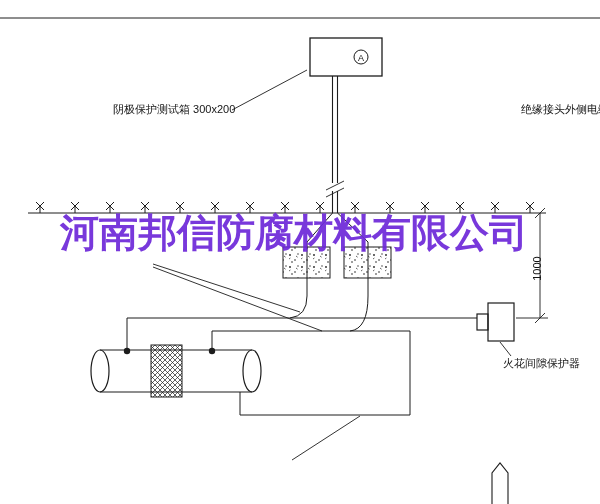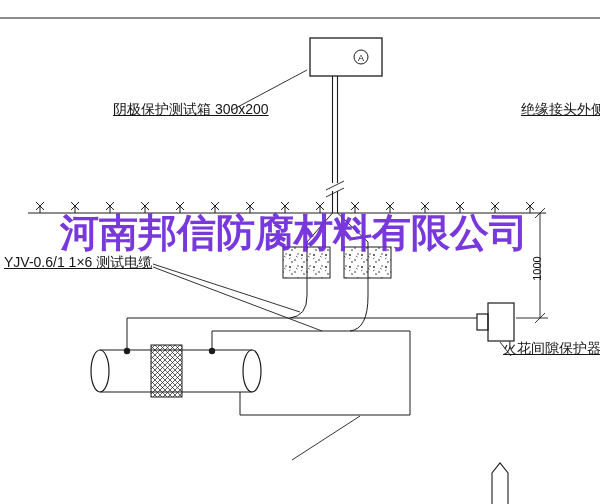--- a/index.html
+++ b/index.html
@@ -2,22 +2,22 @@
 <html><head>
 <meta charset="utf-8">
 <style>
   html,body{margin:0;padding:0;background:#888;}
   #canvas{
     position:relative;width:600px;height:504px;background:#ffffff;
     overflow:hidden;font-family:"Liberation Sans",sans-serif;
   }
   #canvas svg{position:absolute;left:0;top:0;}
   .lbl{
-    position:absolute;font-size:14px;color:#151515;white-space:nowrap;
-    font-family:"Liberation Sans",sans-serif;line-height:13px;text-decoration:underline;
+    position:absolute;font-size:11px;color:#151515;white-space:nowrap;
+    font-family:"Liberation Sans",sans-serif;line-height:13px;
   }
   .watermark{
     position:absolute;left:60px;top:206px;font-size:39px;font-weight:bold;
     color:#6d28d9;opacity:.92;letter-spacing:0px;white-space:nowrap;
     font-family:"Liberation Serif",serif;
   }
   .dim-vert{
     position:absolute;left:519px;top:262px;width:36px;height:13px;
     font-size:11px;text-align:center;transform:rotate(-90deg);color:#151515;
     font-family:"Liberation Sans",sans-serif;white-space:nowrap;
@@ -140,20 +140,19 @@
       <path d="M492,504 V473 L500,463 L508,473 V504"></path>
     </g>
   </svg>
 
   <div class="lbl" style="left:113px;top:103px">阴极保护测试箱 300x200</div>
 
   <div class="lbl" style="left:521px;top:103px">绝缘接头外侧电缆</div>
 
   <div class="watermark">河南邦信防腐材料有限公司</div>
 
-  <div class="lbl" style="left:4px;top:256px">YJV-0.6/1 1×6  测试电缆</div>
 
   <div class="dim-vert">1000</div>
 
-  <div class="lbl" style="left:503px;top:342px">火花间隙保护器</div>
+  <div class="lbl" style="left:503px;top:357px">火花间隙保护器</div>
 
 
 </div>
 
 </body></html>

